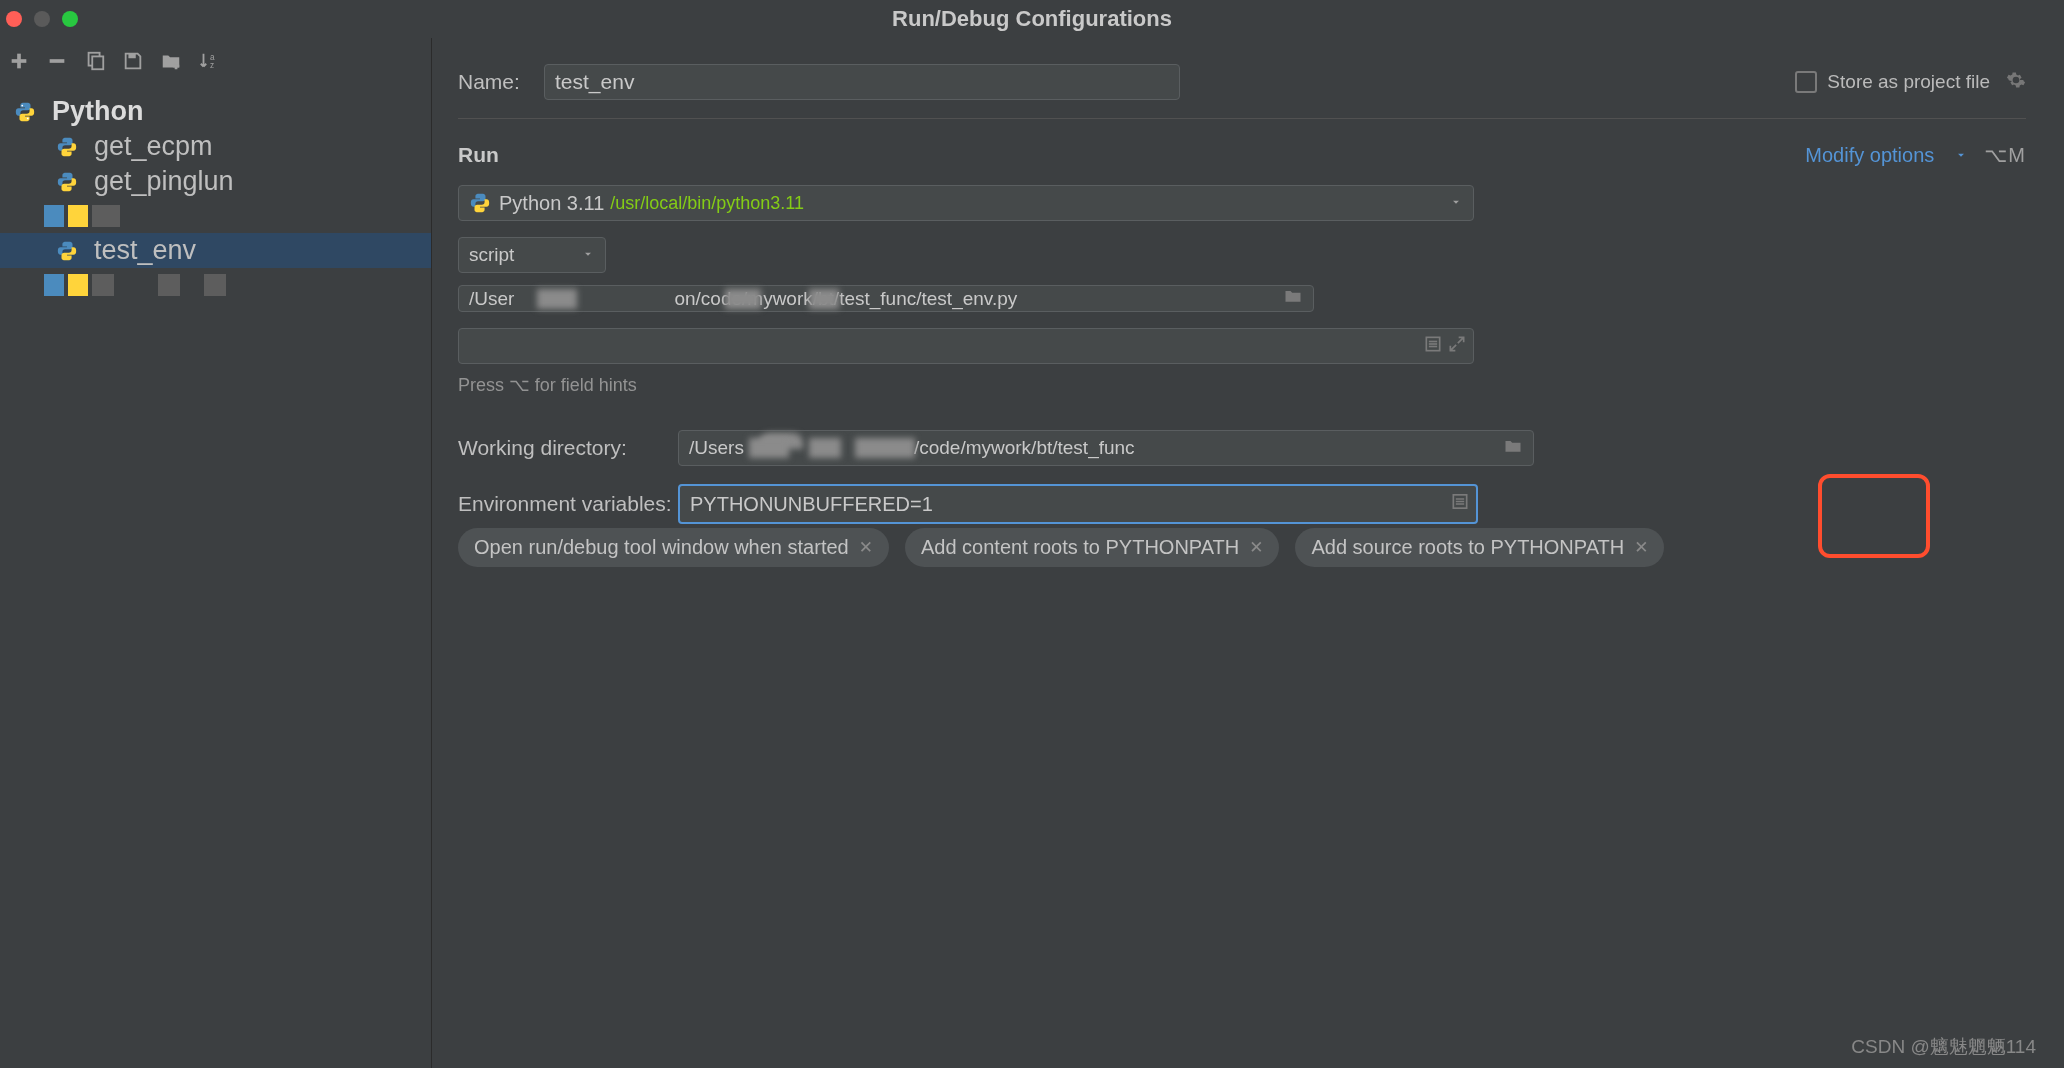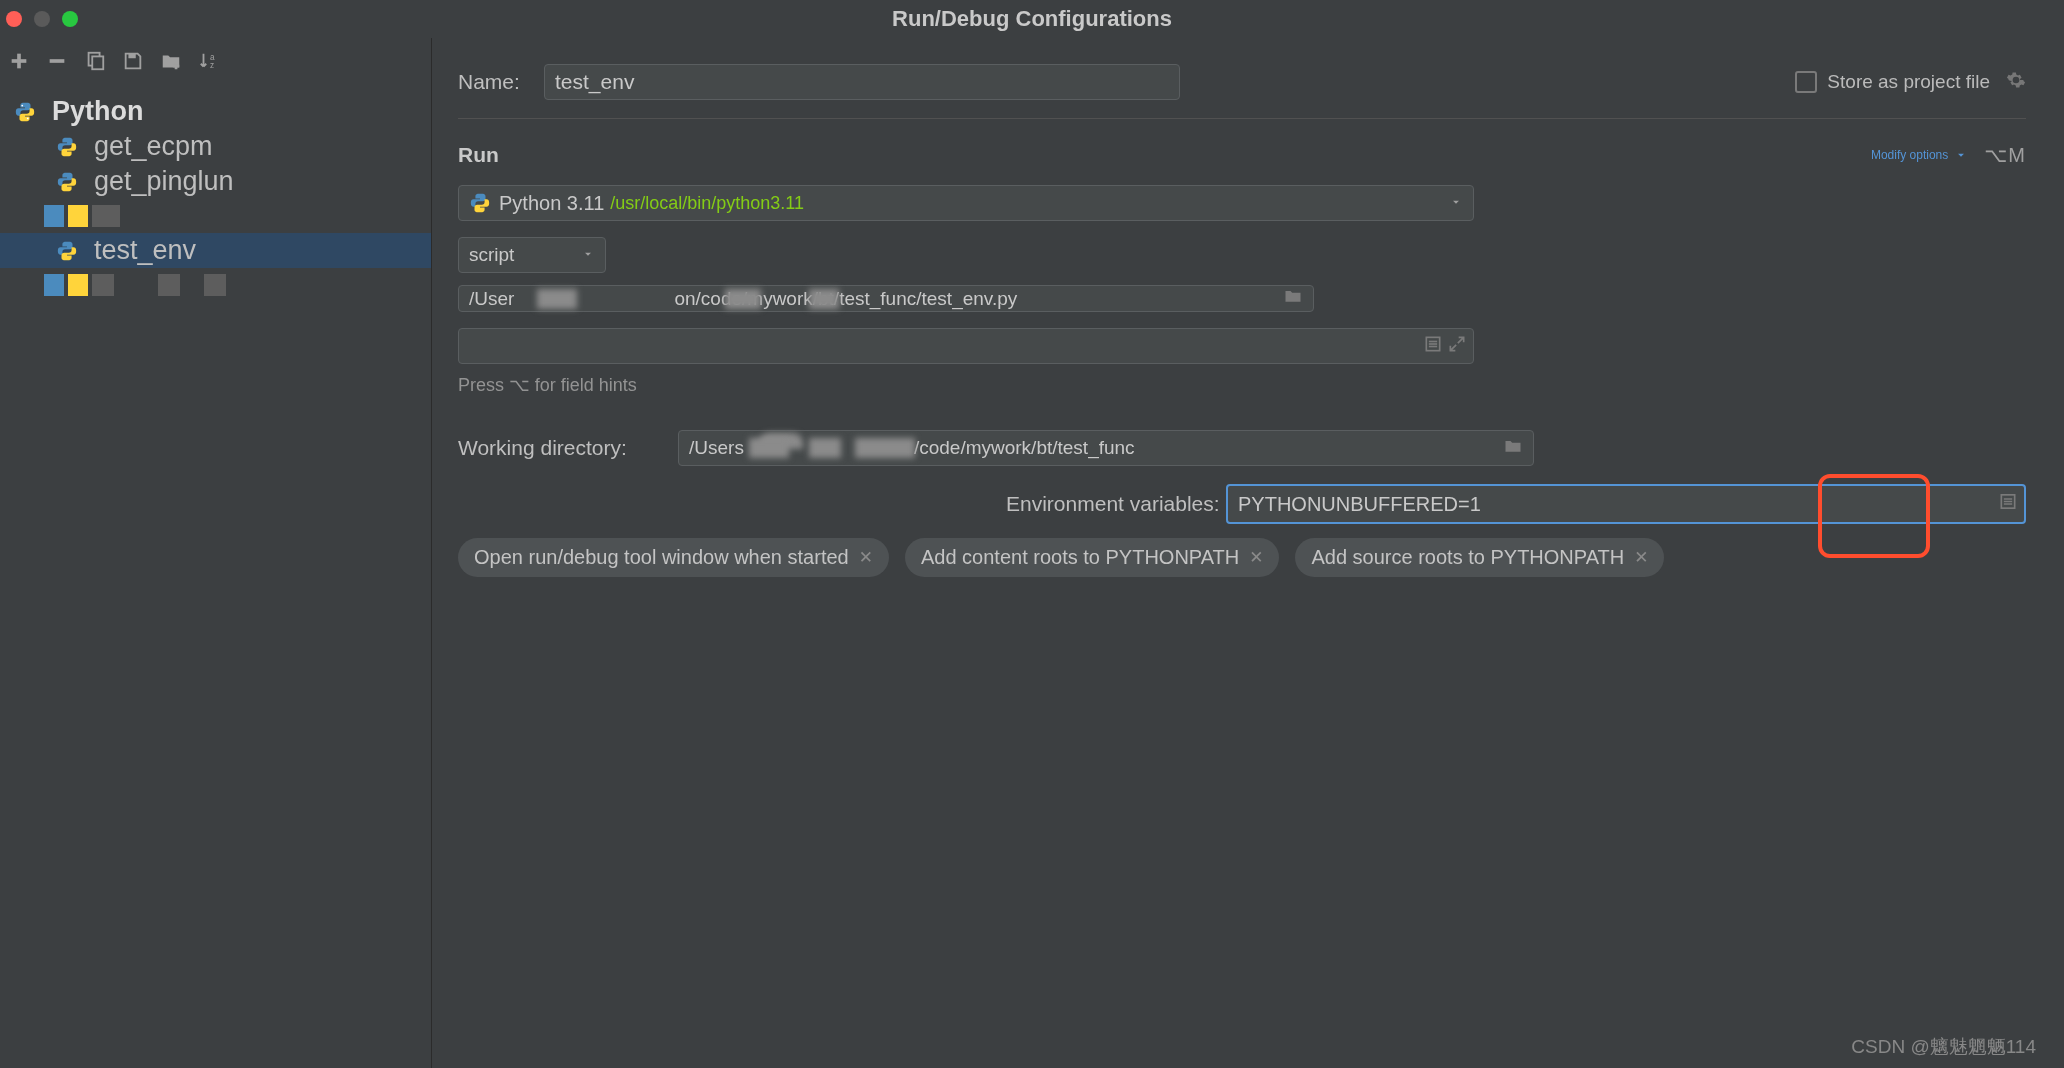--- a/index.html
+++ b/index.html
@@ -171,22 +171,22 @@
     }
     .section-title {
       font-weight: 600;
       color: #c9c9c9;
       font-size: 21px;
     }
     .modify-options {
       color: #5494d6;
       display: flex;
       align-items: center;
-      gap: 6px;
-      font-size: 12px;
+      gap: 20px;
+      font-size: 20px;
     }
     .shortcut {
       color: #a0a0a0;
       margin-left: 16px;
       font-size: 20px;
       letter-spacing: 1px;
     }
     .interp-row {
       background: #45494a;
       border: 1px solid #5a5e60;
@@ -546,21 +546,21 @@
           <span class="redact" style="left:176px;width:60px;"></span>
           <span style="margin-left:170px;">/code/mywork/bt/test_func</span>
           <span class="folder-icn">
             <svg width="20" height="20" viewBox="0 0 24 24" fill="currentColor">
                 <path d="M3 6h6l2 2h10v11H3z"></path>
               </svg>
           </span>
         </div>
       </div>
 
-      <div class="field-row" style="margin-bottom:14px;justify-content:flex-end;">
+      <div class="field-row" style="margin-bottom:4px;">
         <span class="label">Environment variables:</span>
         <div class="env-wrapper">
           <input class="env-input" value="PYTHONUNBUFFERED=1" style="">
           <span class="env-edit-icn">
             <svg width="20" height="20" viewBox="0 0 24 24" fill="none" stroke="currentColor" stroke-width="2">
                 <rect x="4" y="4" width="16" height="16"></rect>
                 <line x1="7" y1="9" x2="17" y2="9"></line>
                 <line x1="7" y1="12" x2="17" y2="12"></line>
                 <line x1="7" y1="15" x2="17" y2="15"></line>
               </svg>

